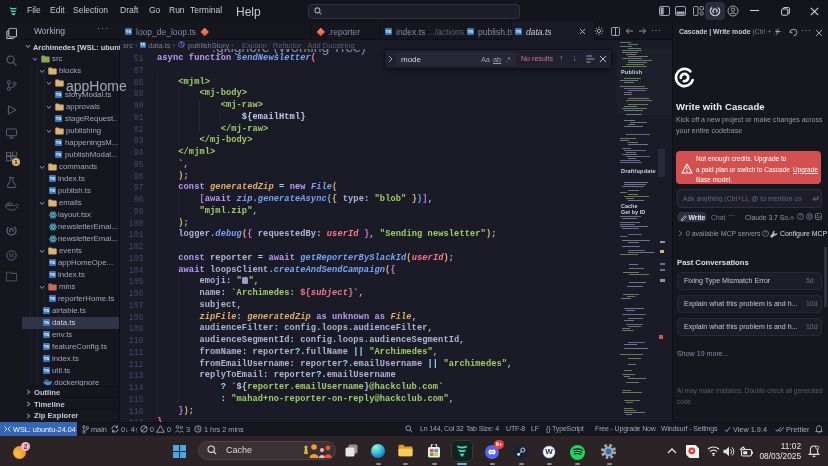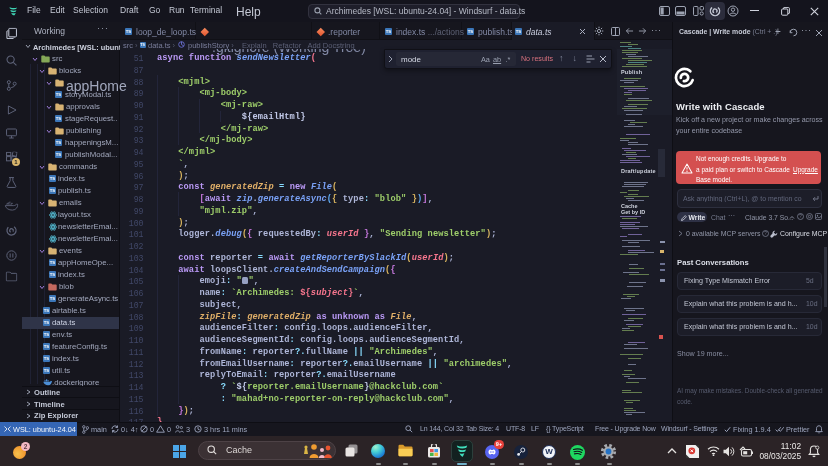--- a/index.html
+++ b/index.html
@@ -26,21 +26,20 @@
 <div class="a" style="left:120px;top:5px;font-size:8.5px;color:#c4c8d4">Draft</div>
 <div class="a" style="left:149px;top:5px;font-size:8.5px;color:#c4c8d4">Go</div>
 <div class="a" style="left:169px;top:5px;font-size:8.5px;color:#c4c8d4">Run</div>
 <div class="a" style="left:190px;top:5px;font-size:8.5px;color:#c4c8d4">Terminal</div>
 <div class="a" style="left:236px;top:5px;font-size:12px;color:#c4c8d4">Help</div>
 <div class="a" style="left:308px;top:3.5px;width:212px;height:15px;background:#1e1e2a;border:1px solid #32323f;border-radius:4px"></div>
 <svg class="a" style="left:314px;top:7px" width="8" height="8" viewBox="0 0 8 8">
       <circle cx="3.4" cy="3.4" r="2.5" fill="none" stroke="#9aa0ae" stroke-width="1.1"></circle>
       <line x1="5.3" y1="5.3" x2="7.3" y2="7.3" stroke="#9aa0ae" stroke-width="1.1"></line>
     </svg>
-<div class="a" style="left:326px;top:5.5px;font-size:8.5px;color:#b6bac6;white-space:nowrap">Archimedes [WSL: ubuntu-24.04] - Windsurf - data.ts</div>
 <svg class="a" style="left:659px;top:6px" width="11" height="10" viewBox="0 0 11 10">
       <rect x="0.5" y="0.5" width="10" height="9" rx="1.5" fill="none" stroke="#9da3b2" stroke-width="1"></rect>
       <rect x="1.5" y="1.5" width="3.2" height="7" fill="#9da3b2"></rect>
     </svg>
 <svg class="a" style="left:675px;top:6px" width="11" height="10" viewBox="0 0 11 10">
       <rect x="0.5" y="0.5" width="10" height="9" rx="1.5" fill="none" stroke="#9da3b2" stroke-width="1"></rect>
       <rect x="1.5" y="5.5" width="8" height="3" fill="#9da3b2"></rect>
     </svg>
 <svg class="a" style="left:693px;top:6px" width="11" height="10" viewBox="0 0 11 10">
       <rect x="0.5" y="0.5" width="4.5" height="9" rx="1" fill="none" stroke="#9da3b2" stroke-width="1"></rect>
@@ -336,23 +335,23 @@
 <div class="a" style="left:49px;top:259.37px;width:7px;height:7px;background:#3b76b8;border-radius:1px;color:#fff;font-size:4.3px;font-weight:bold;text-align:center;line-height:7.5px">TS</div>
 <div class="a" style="left:58px;top:258.3px;font-size:7.8px;color:#a2a8bd;white-space:nowrap;max-width:60px;overflow:hidden">appHomeOpe...</div>
 <div class="a" style="left:49px;top:271.37px;width:7px;height:7px;background:#3b76b8;border-radius:1px;color:#fff;font-size:4.3px;font-weight:bold;text-align:center;line-height:7.5px">TS</div>
 <div class="a" style="left:58px;top:270.3px;font-size:7.8px;color:#a2a8bd;white-space:nowrap;max-width:60px;overflow:hidden">index.ts</div>
 <svg class="a" style="left:39px;top:284.67px" width="6" height="5" viewBox="0 0 6 5">
       <path d="M1 1 L3 3.5 L5 1" fill="none" stroke="#9d7cd8" stroke-width="1"></path>
     </svg>
 <svg class="a" style="left:48px;top:282.87px" width="9" height="8" viewBox="0 0 9 8">
       <path d="M0.3 1.2 A0.8 0.8 0 0 1 1.1 0.4 L3.3 0.4 L4.3 1.5 L7.9 1.5 A0.8 0.8 0 0 1 8.7 2.3 L8.7 6.8 A0.8 0.8 0 0 1 7.9 7.6 L1.1 7.6 A0.8 0.8 0 0 1 0.3 6.8 Z" fill="#c4695f"></path>
     </svg>
-<div class="a" style="left:59px;top:282.3px;font-size:7.8px;color:#a2a8bd;white-space:nowrap">blob</div>
+<div class="a" style="left:59px;top:282.3px;font-size:7.8px;color:#a2a8bd;white-space:nowrap">mins</div>
 <div class="a" style="left:49px;top:295.37px;width:7px;height:7px;background:#3b76b8;border-radius:1px;color:#fff;font-size:4.3px;font-weight:bold;text-align:center;line-height:7.5px">TS</div>
-<div class="a" style="left:58px;top:294.3px;font-size:7.8px;color:#a2a8bd;white-space:nowrap;max-width:60px;overflow:hidden">generateAsync.ts</div>
+<div class="a" style="left:58px;top:294.3px;font-size:7.8px;color:#a2a8bd;white-space:nowrap;max-width:60px;overflow:hidden">reporterHome.ts</div>
 <div class="a" style="left:43px;top:307.37px;width:7px;height:7px;background:#3b76b8;border-radius:1px;color:#fff;font-size:4.3px;font-weight:bold;text-align:center;line-height:7.5px">TS</div>
 <div class="a" style="left:52px;top:306.3px;font-size:7.8px;color:#a2a8bd;white-space:nowrap;max-width:66px;overflow:hidden">airtable.ts</div>
 <div class="a" style="left:22px;top:316.9px;width:97px;height:12.00px;background:#2f3448"></div>
 <div class="a" style="left:43px;top:319.37px;width:7px;height:7px;background:#3b76b8;border-radius:1px;color:#fff;font-size:4.3px;font-weight:bold;text-align:center;line-height:7.5px">TS</div>
 <div class="a" style="left:52px;top:318.3px;font-size:7.8px;color:#cdd3e4;white-space:nowrap;max-width:66px;overflow:hidden">data.ts</div>
 <div class="a" style="left:43px;top:331.37px;width:7px;height:7px;background:#3b76b8;border-radius:1px;color:#fff;font-size:4.3px;font-weight:bold;text-align:center;line-height:7.5px">TS</div>
 <div class="a" style="left:52px;top:330.3px;font-size:7.8px;color:#a2a8bd;white-space:nowrap;max-width:66px;overflow:hidden">env.ts</div>
 <div class="a" style="left:43px;top:343.37px;width:7px;height:7px;background:#3b76b8;border-radius:1px;color:#fff;font-size:4.3px;font-weight:bold;text-align:center;line-height:7.5px">TS</div>
 <div class="a" style="left:52px;top:342.3px;font-size:7.8px;color:#a2a8bd;white-space:nowrap;max-width:66px;overflow:hidden">featureConfig.ts</div>
 <div class="a" style="left:43px;top:355.37px;width:7px;height:7px;background:#3b76b8;border-radius:1px;color:#fff;font-size:4.3px;font-weight:bold;text-align:center;line-height:7.5px">TS</div>
@@ -564,36 +563,36 @@
       <circle cx="2.6" cy="2" r="1.4" fill="none" stroke="#9da5bd" stroke-width="0.8"></circle>
       <path d="M0.6 7.5 C0.6 5.2 4.6 5.2 4.6 7.5" fill="none" stroke="#9da5bd" stroke-width="0.8"></path>
       <circle cx="6.4" cy="2.6" r="1.1" fill="none" stroke="#9da5bd" stroke-width="0.8"></circle>
       <path d="M5 7.5 C5.4 5.8 8.4 5.8 8.4 7.5" fill="none" stroke="#9da5bd" stroke-width="0.8"></path>
     </svg>
 <div class="a" style="left:186px;top:424.5px;font-size:7.3px;color:#9da5bd">3</div>
 <svg class="a" style="left:194px;top:425px" width="8" height="8" viewBox="0 0 8 8">
       <circle cx="4" cy="4" r="3.2" fill="none" stroke="#9da5bd" stroke-width="0.9"></circle>
       <path d="M4 2 L4 4.2 L5.8 5" fill="none" stroke="#9da5bd" stroke-width="0.9"></path>
     </svg>
-<div class="a" style="left:204px;top:424.5px;font-size:7.3px;color:#9da5bd;white-space:nowrap">3 hrs 11 mins</div>
+<div class="a" style="left:204px;top:424.5px;font-size:7.3px;color:#9da5bd;white-space:nowrap">1 hrs 2 mins</div>
 <svg class="a" style="left:405px;top:425px" width="8" height="8" viewBox="0 0 8 8">
       <circle cx="3.2" cy="3.2" r="2.4" fill="none" stroke="#9da5bd" stroke-width="0.9"></circle>
       <line x1="5" y1="5" x2="7.2" y2="7.2" stroke="#9da5bd" stroke-width="0.9"></line>
     </svg>
 <div class="a" style="left:420px;top:424.5px;font-size:7px;color:#9da5bd;white-space:nowrap;letter-spacing:-0.15px">Ln 144, Col 32</div>
 <div class="a" style="left:466px;top:424.5px;font-size:7px;color:#9da5bd;white-space:nowrap;letter-spacing:-0.15px">Tab Size: 4</div>
 <div class="a" style="left:506px;top:424.5px;font-size:7px;color:#9da5bd;white-space:nowrap;letter-spacing:-0.15px">UTF-8</div>
 <div class="a" style="left:531px;top:424.5px;font-size:7px;color:#9da5bd;white-space:nowrap;letter-spacing:-0.15px">LF</div>
 <div class="a" style="left:546px;top:424.5px;font-size:7px;color:#9da5bd;white-space:nowrap;letter-spacing:-0.15px">{} TypeScript</div>
 <div class="a" style="left:595px;top:424.5px;font-size:7px;color:#9da5bd;white-space:nowrap;letter-spacing:-0.15px">Free - Upgrade Now</div>
 <div class="a" style="left:661px;top:424.5px;font-size:7px;color:#9da5bd;white-space:nowrap;letter-spacing:-0.15px">Windsurf - Settings</div>
 <svg class="a" style="left:724px;top:425.5px" width="7" height="7" viewBox="0 0 7 7">
       <path d="M0.8 3.8 L2.6 5.6 L6.2 1.2" fill="none" stroke="#9da5bd" stroke-width="1"></path>
     </svg>
-<div class="a" style="left:733px;top:424.5px;font-size:7.3px;color:#9da5bd;white-space:nowrap">Fixing 1.9.4</div>
+<div class="a" style="left:733px;top:424.5px;font-size:7.3px;color:#9da5bd;white-space:nowrap">View 1.9.4</div>
 <svg class="a" style="left:775px;top:425.5px" width="9" height="7" viewBox="0 0 9 7">
       <path d="M0.6 3.6 L2.4 5.4 L5.8 1.2 M3.6 3.6 L5.4 5.4 L8.8 1.2" fill="none" stroke="#9da5bd" stroke-width="0.9"></path>
     </svg>
 <div class="a" style="left:786px;top:424.5px;font-size:7.3px;color:#9da5bd">Prettier</div>
 <svg class="a" style="left:815px;top:424.5px" width="8" height="9" viewBox="0 0 8 9">
       <path d="M4 0.8 C2.3 0.8 1.5 2 1.5 3.5 L1.5 5.5 L0.7 6.6 L7.3 6.6 L6.5 5.5 L6.5 3.5 C6.5 2 5.7 0.8 4 0.8 Z" fill="none" stroke="#9da5bd" stroke-width="0.9"></path>
       <path d="M3.2 7.6 A0.9 0.9 0 0 0 4.8 7.6" fill="none" stroke="#9da5bd" stroke-width="0.9"></path>
     </svg>
 <div class="a" style="left:0;top:436px;width:828px;height:30px;background:#2b2326"></div>
 <div class="a" style="left:13px;top:446px;width:13px;height:13px;border-radius:50%;background:radial-gradient(circle at 35% 60%,#f6c14d,#ee8220)"></div>

